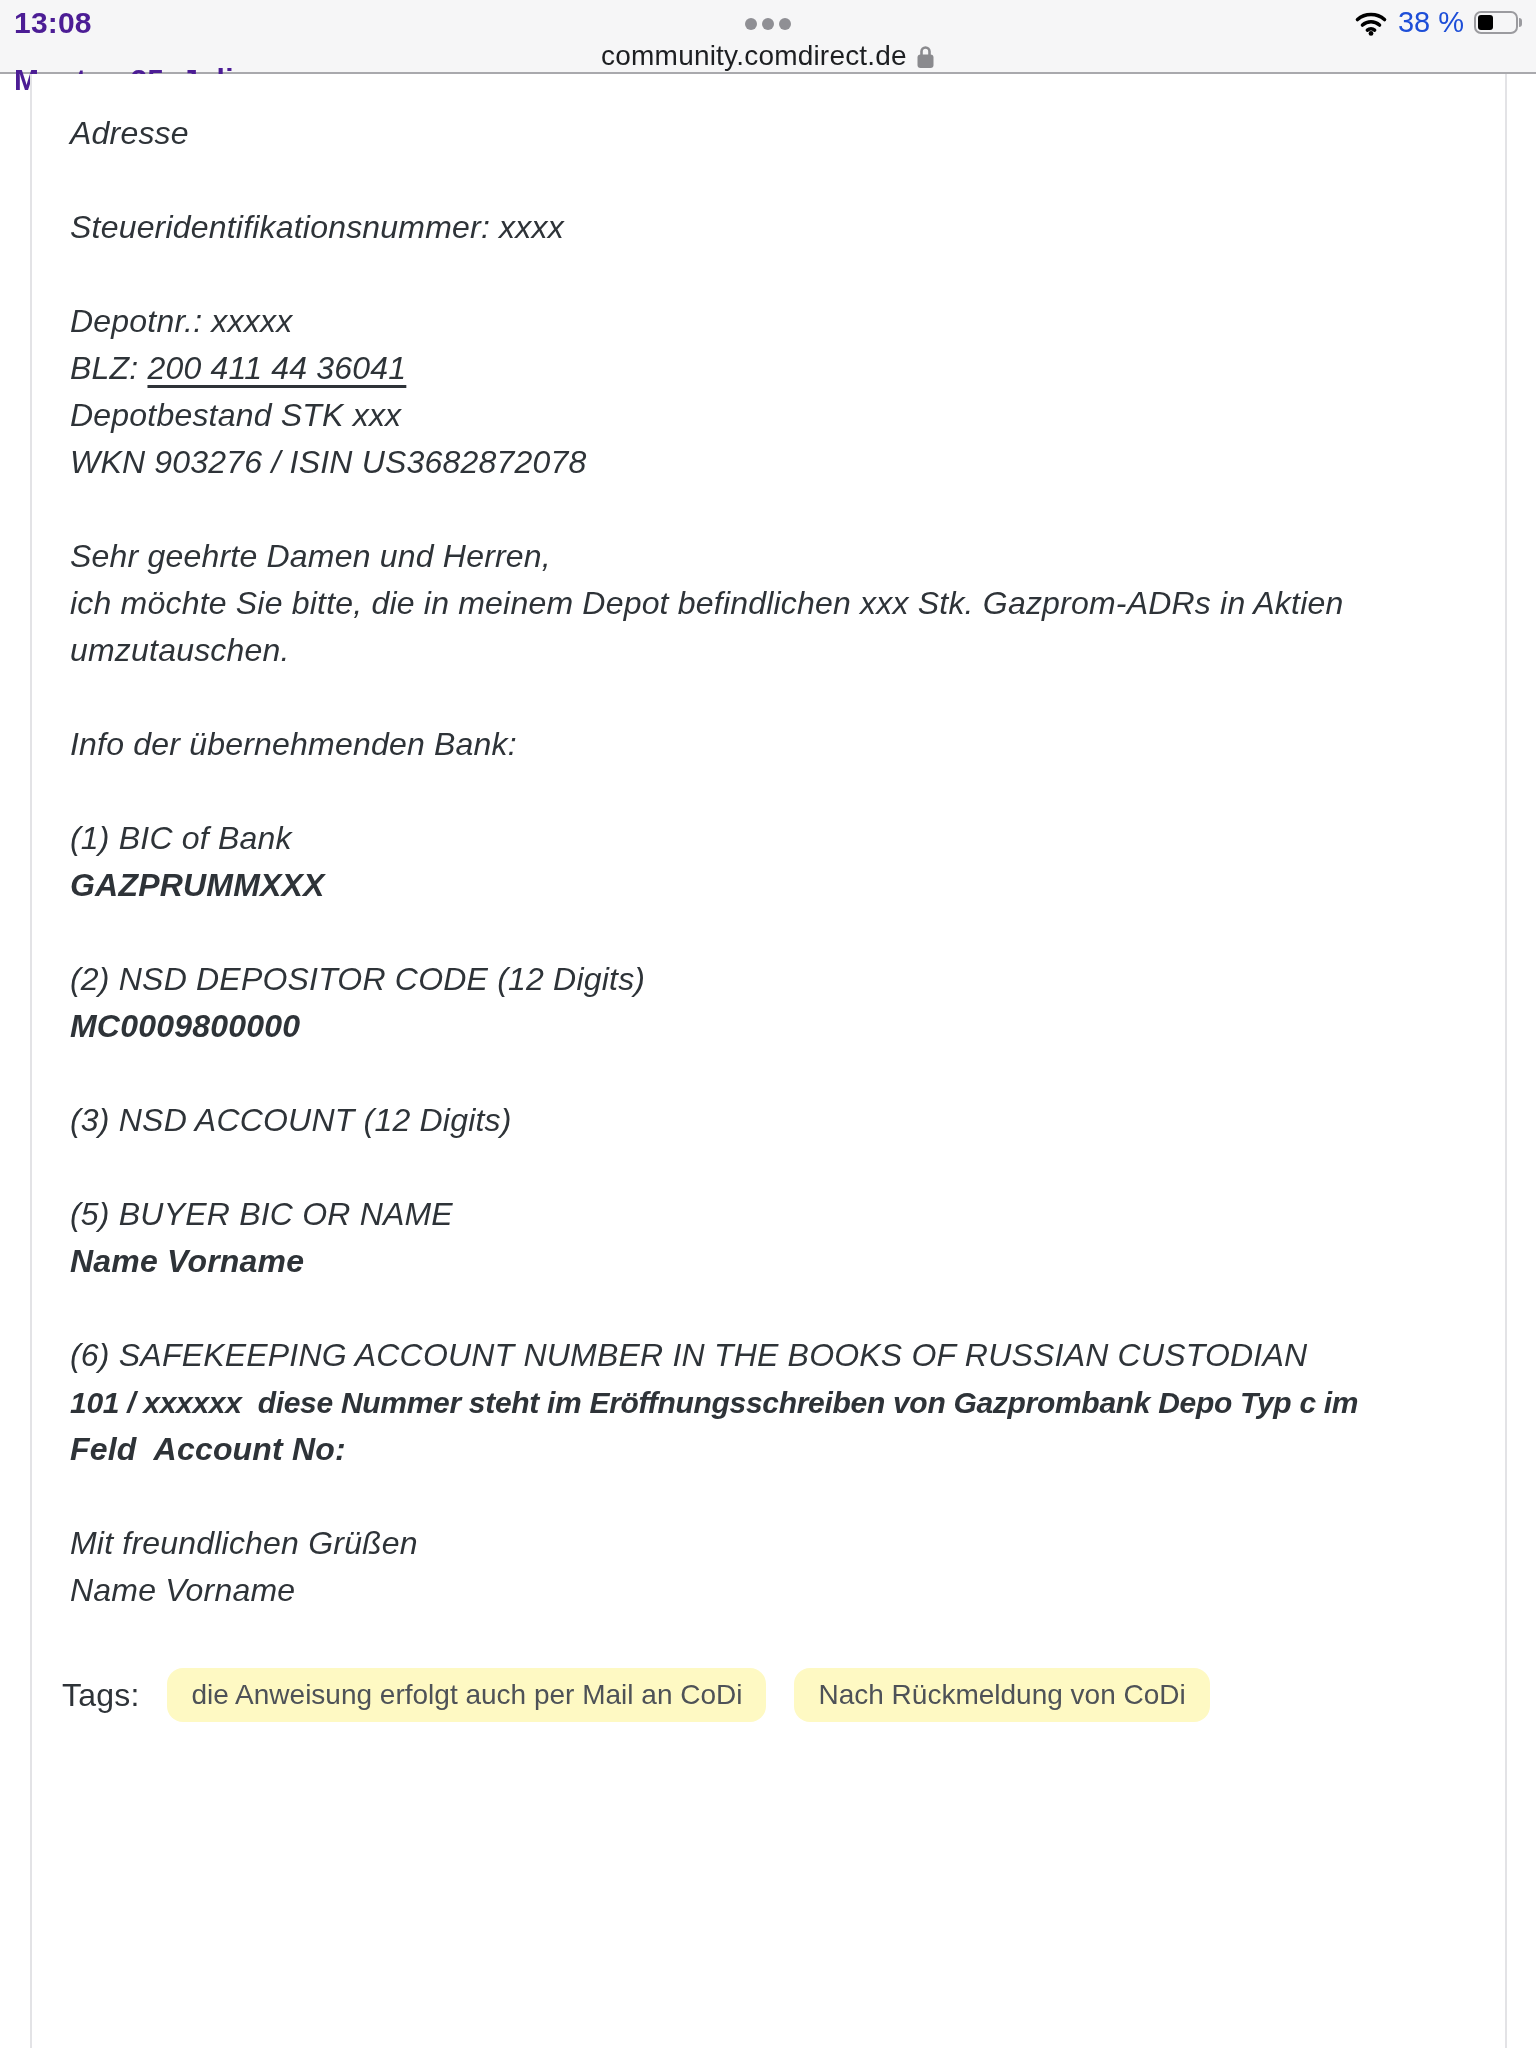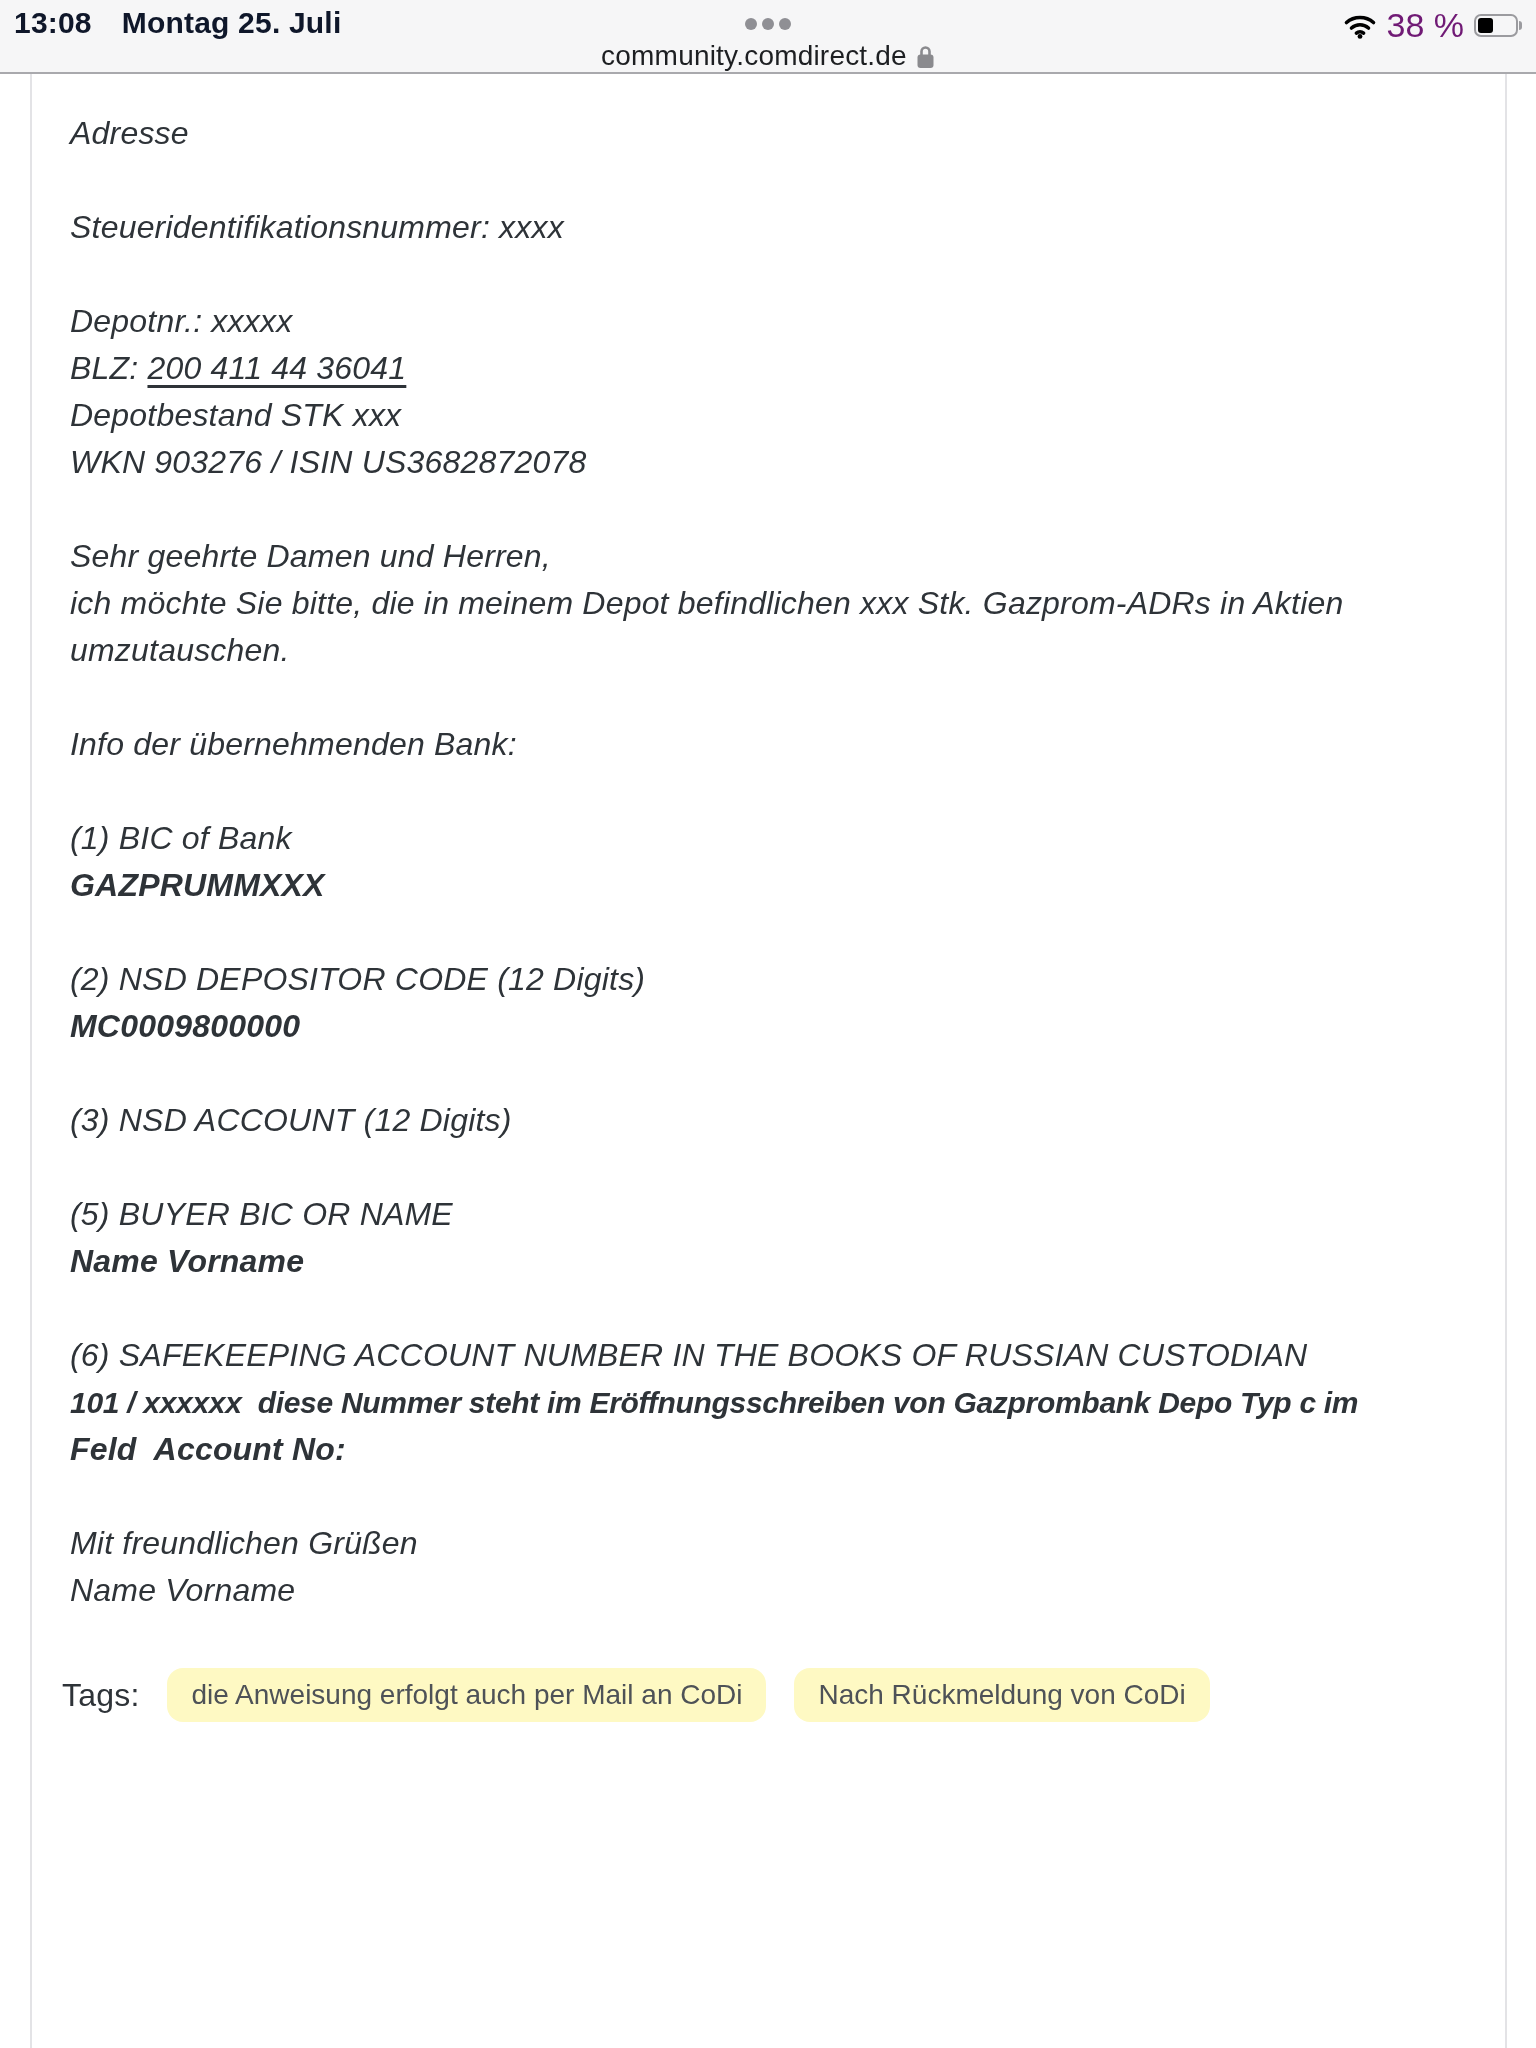--- a/index.html
+++ b/index.html
@@ -6,35 +6,35 @@
   .screen{
     position:relative;width:1536px;height:2048px;overflow:hidden;
     background:#ffffff;font-family:"Liberation Sans",sans-serif;color:#2e3338;
   }
   
   .status-bar{
     position:absolute;top:0;left:0;width:1536px;height:74px;
     background:#f6f6f7;border-bottom:2px solid #a9a9ad;box-sizing:border-box;
   }
   .sb-left{
-    position:absolute;left:14px;top:6px;display:flex;gap:30px;
-    font-size:30px;font-weight:600;color:#0f172a;letter-spacing:.2px;
+    position:absolute;left:14px;top:6px;display:flex;gap:23px;
+    font-size:30px;font-weight:600;color:#4c1d95;letter-spacing:.2px;flex-direction:column;
   }
   .sb-dots{
     position:absolute;left:0;right:0;top:18px;display:flex;justify-content:center;gap:5px;
   }
   .sb-dot{width:12px;height:12px;border-radius:50%;background:#8f8f94;}
   .sb-url-row{
     position:absolute;left:0;right:0;top:40px;display:flex;justify-content:center;
     align-items:center;gap:9px;
   }
   .sb-url{font-size:28px;color:#1d1f22;letter-spacing:.2px;}
   .sb-right{
     position:absolute;right:14px;top:6px;display:flex;align-items:center;gap:10px;
-    font-size:34px;color:#701a75;
+    font-size:29px;color:#1d4ed8;
   }
   .battery{position:relative;width:44px;height:23px;border:2px solid #9b9b9f;border-radius:7px;box-sizing:border-box;}
   .batt-fill{position:absolute;left:2px;top:2px;bottom:2px;width:38%;background:#000;border-radius:3px;}
   .batt-nub{width:3px;height:9px;background:#9b9b9f;border-radius:0 3px 3px 0;margin-left:1px;}
   .batt-wrap{display:flex;align-items:center;}
   
   .content-frame{
     position:absolute;top:74px;left:30px;width:1477px;height:1974px;
     border-left:2px solid #e3e3e6;border-right:2px solid #e3e3e6;box-sizing:border-box;
     padding:36px 20px 0 30px;background:#fff;

